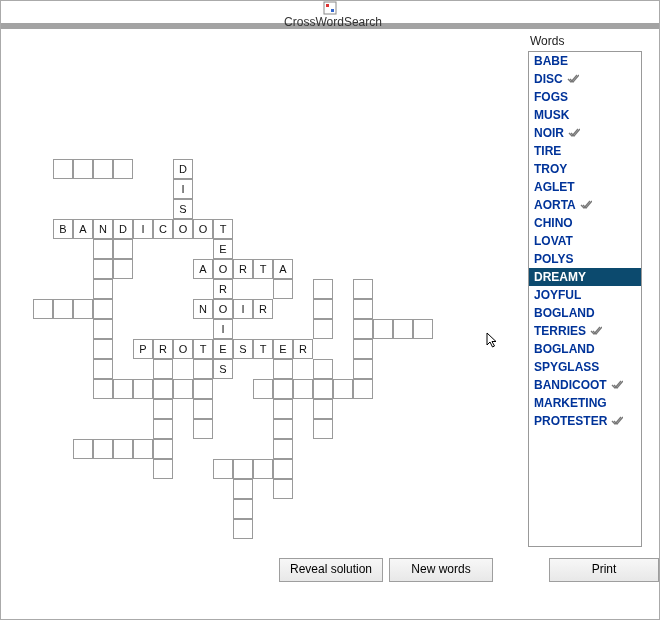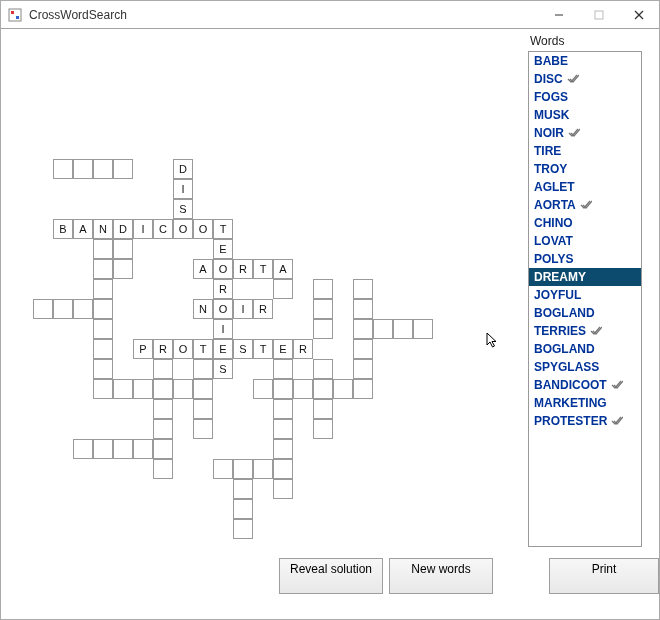--- a/index.html
+++ b/index.html
@@ -19,21 +19,22 @@
       border: 1px solid #aaa;
       display: flex;
       flex-direction: column;
     }
     .titlebar {
       height: 28px;
       background: #fff;
       display: flex;
       align-items: center;
       padding: 0 0 0 6px;
-      border-bottom: 1px solid #a3a3a3;
+      border-bottom: 6px solid #a3a3a3;
+      flex-direction: column;
     }
     .titlebar .icon-box {
       width: 16px; height: 16px;
       display: inline-flex;
       align-items: center;
       justify-content: center;
       margin-right: 6px;
     }
     .titlebar .title {
       flex: 1;
@@ -124,21 +125,21 @@
     }
     .btnrow {
       position: absolute;
       left: 0;
       top: 529px;
       width: 660px;
       height: 30px;
     }
     .btn {
       position: absolute;
-      height: 36px;
+      height: 24px;
       background: linear-gradient(#f7f7f7,#e8e8e8);
       border: 1px solid #9e9e9e;
       font-size: 12px;
       font-family: inherit;
       text-align: center;
       line-height: 20px;
       cursor: default;
     }
   </style>
 </head>

